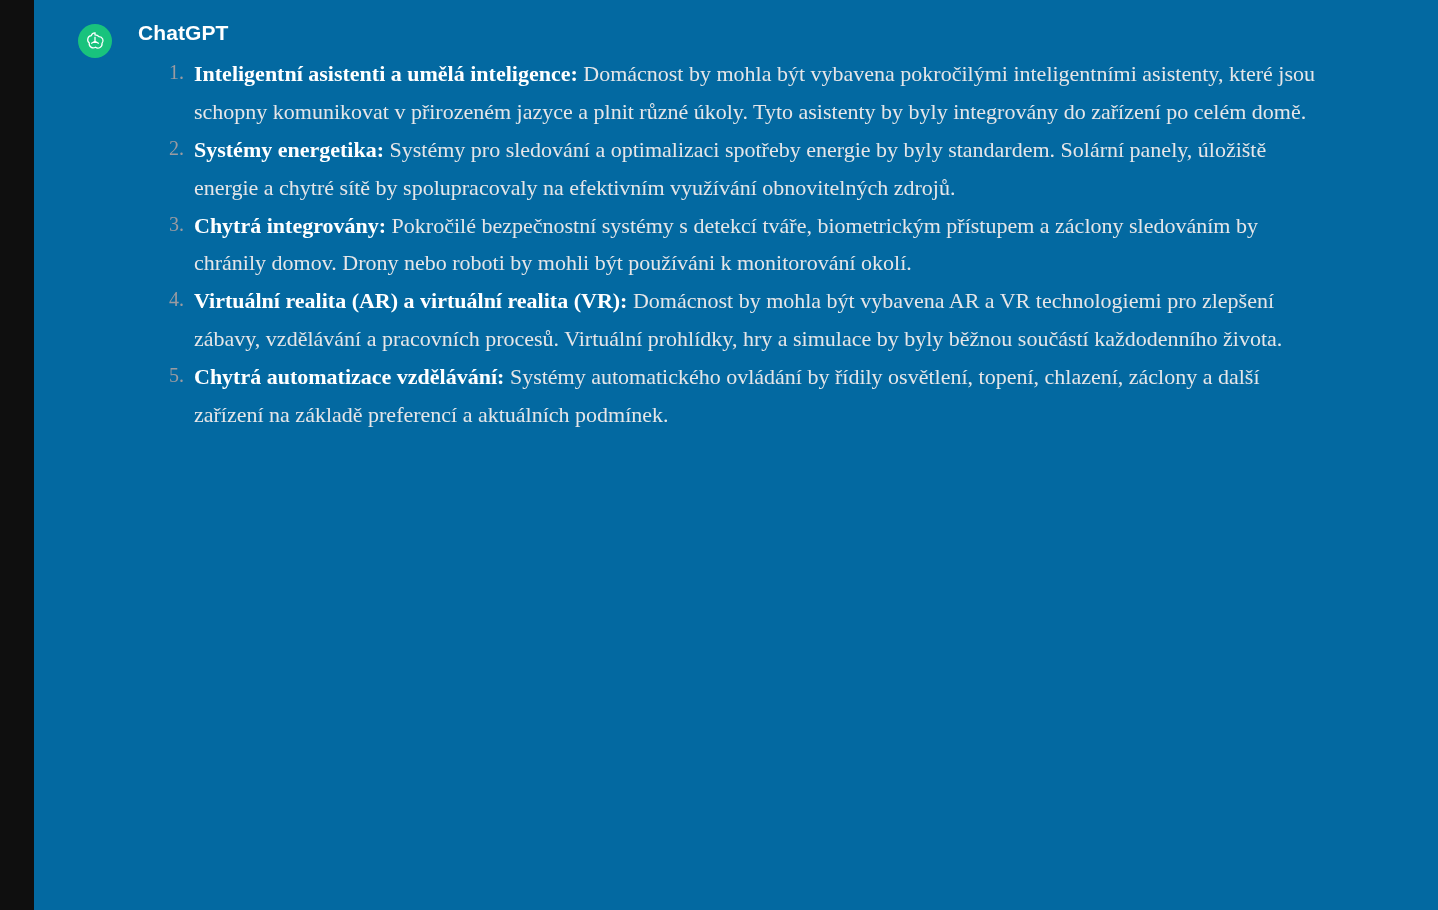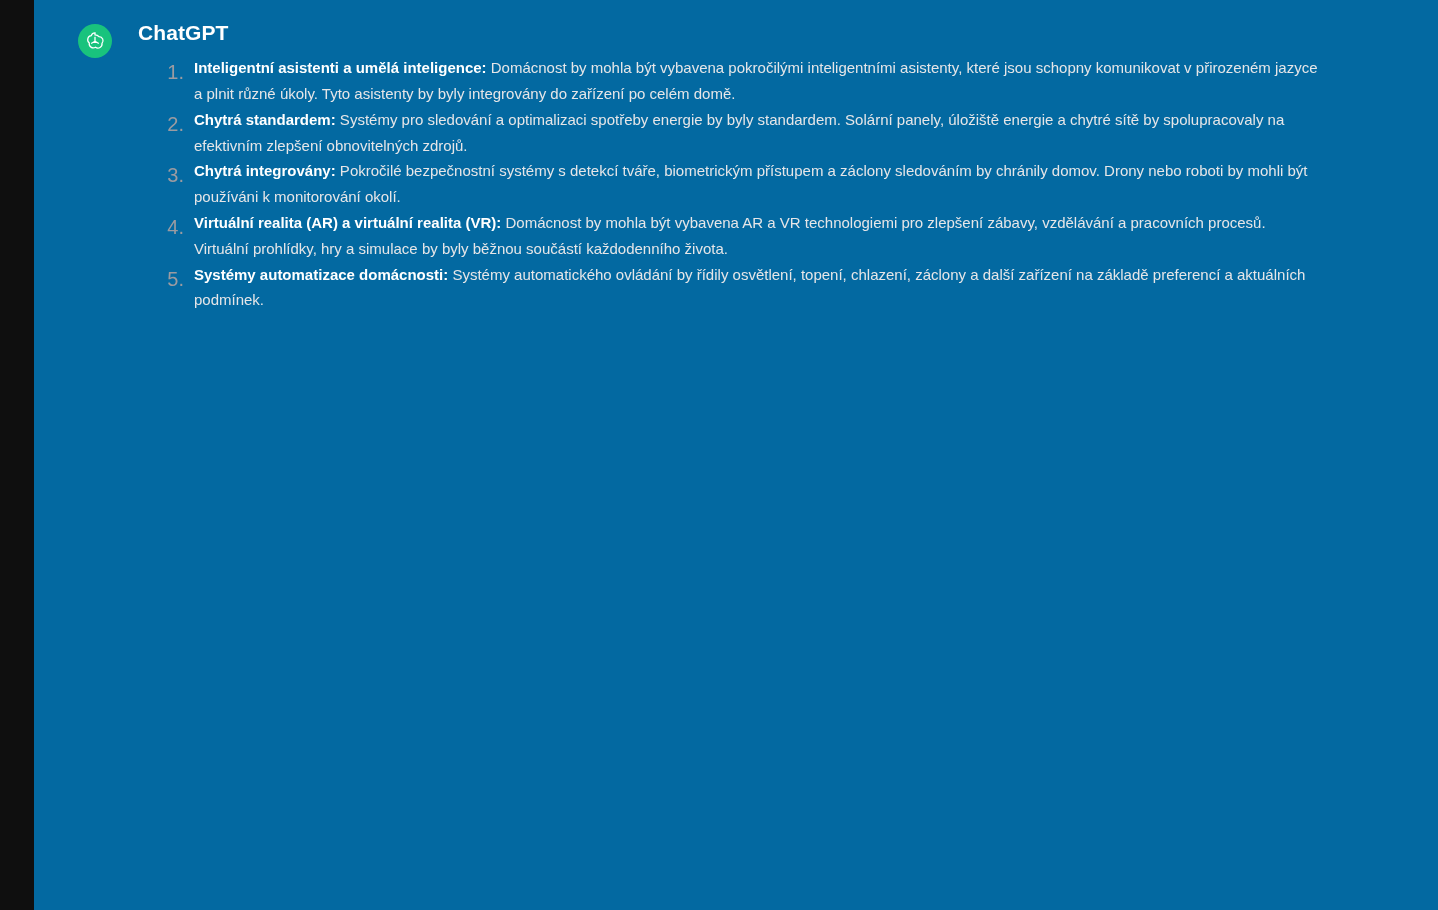--- a/index.html
+++ b/index.html
@@ -59,25 +59,26 @@
   }
   ol.items {
     margin: 0;
     padding: 0 0 0 56px;
     list-style: none;
     counter-reset: item;
   }
   ol.items > li {
     counter-increment: item;
     position: relative;
-    font-size: 15px;
+    font-size: 22px;
     line-height: 1.72;
     color: #e6e6e8;
     margin-bottom: 0px;
     padding-bottom: 0px;
+    font-family: Liberation Serif, serif;
   }
   ol.items > li::before {
     content: counter(item) ".";
     position: absolute;
     left: -40px;
     top: 0;
     color: #9b9ba1;
     font-size: 20px;
     width: 30px;
     text-align: right;
@@ -103,28 +104,28 @@
     </div>
 
     <div class="msg-body">
       <div class="author">ChatGPT</div>
 
       <ol class="items">
         <li>
           <span class="item-title">Inteligentní asistenti a umělá inteligence:</span><span class="item-text"> Domácnost by mohla být vybavena pokročilými inteligentními asistenty, které jsou schopny komunikovat v přirozeném jazyce a plnit různé úkoly. Tyto asistenty by byly integrovány do zařízení po celém domě.</span>
         </li>
         <li>
-          <span class="item-title">Chytrá standardem:</span><span class="item-text"> Systémy pro sledování a optimalizaci spotřeby energie by byly standardem. Solární panely, úložiště energie a chytré sítě by spolupracovaly na efektivním zlepšení obnovitelných zdrojů.</span>
+          <span class="item-title">Systémy energetika:</span><span class="item-text"> Systémy pro sledování a optimalizaci spotřeby energie by byly standardem. Solární panely, úložiště energie a chytré sítě by spolupracovaly na efektivním využívání obnovitelných zdrojů.</span>
         </li>
         <li>
           <span class="item-title">Chytrá integrovány:</span><span class="item-text"> Pokročilé bezpečnostní systémy s detekcí tváře, biometrickým přístupem a záclony sledováním by chránily domov. Drony nebo roboti by mohli být používáni k monitorování okolí.</span>
         </li>
         <li>
           <span class="item-title">Virtuální realita (AR) a virtuální realita (VR):</span><span class="item-text"> Domácnost by mohla být vybavena AR a VR technologiemi pro zlepšení zábavy, vzdělávání a pracovních procesů. Virtuální prohlídky, hry a simulace by byly běžnou součástí každodenního života.</span>
         </li>
         <li>
-          <span class="item-title">Systémy automatizace domácnosti:</span><span class="item-text"> Systémy automatického ovládání by řídily osvětlení, topení, chlazení, záclony a další zařízení na základě preferencí a aktuálních podmínek.</span>
+          <span class="item-title">Chytrá automatizace vzdělávání:</span><span class="item-text"> Systémy automatického ovládání by řídily osvětlení, topení, chlazení, záclony a další zařízení na základě preferencí a aktuálních podmínek.</span>
         </li>
       </ol>
     </div>
 
   </div>
 </div>
 
 </body></html>

